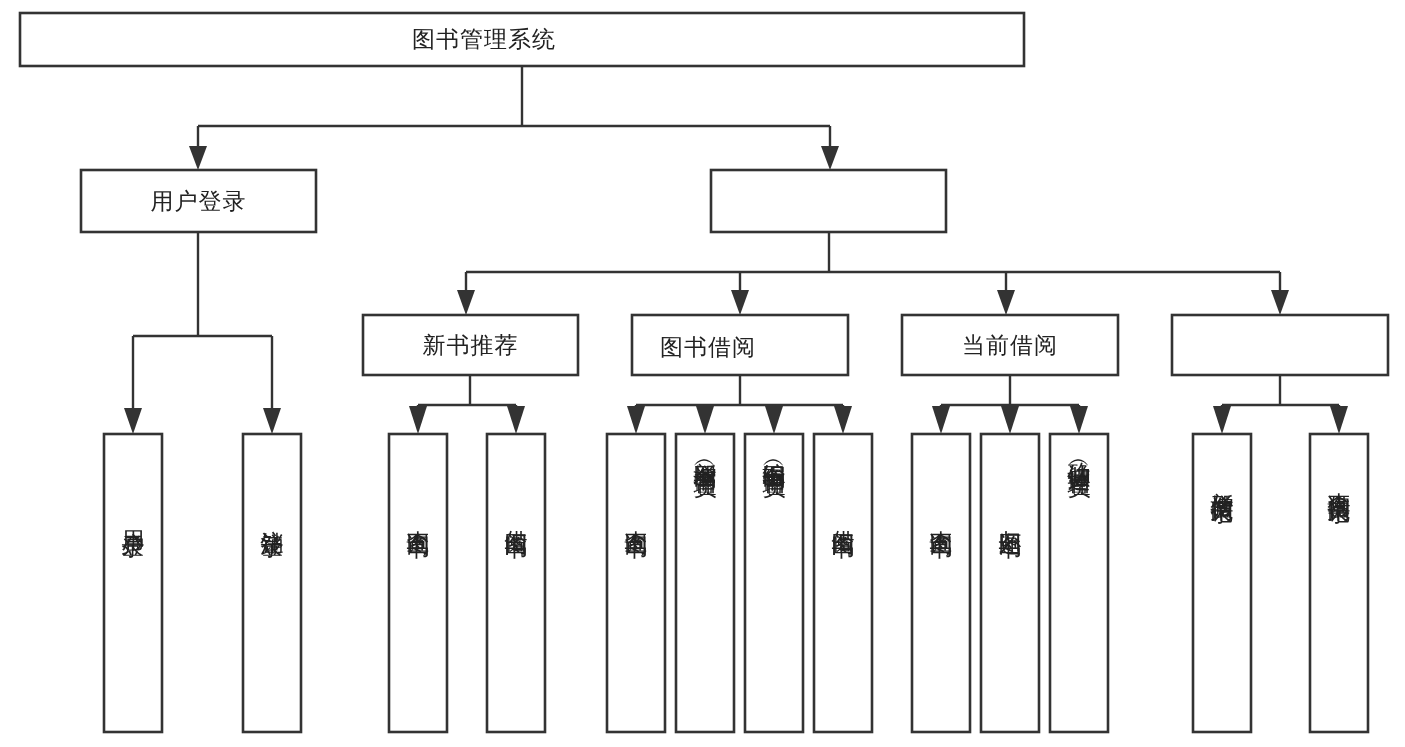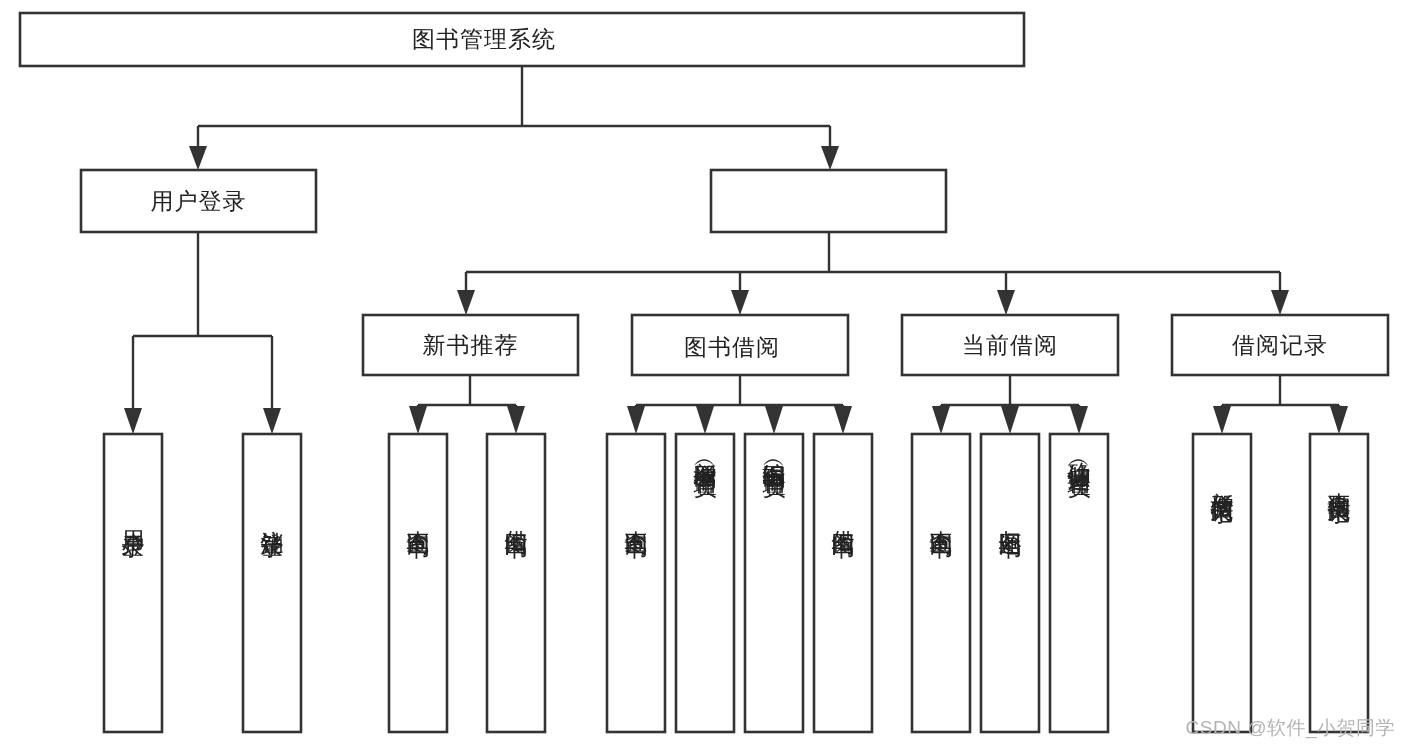--- a/index.html
+++ b/index.html
@@ -177,29 +177,26 @@
     <span>图书管理系统</span>
   </div>
 
   <div class="hlabel-holder" style="left:81px; top:170px; width:235px; height:62px;">
     <span>用户登录</span>
   </div>
 
   <div class="hlabel-holder" style="left:363px; top:315px; width:215px; height:60px;font-family:Liberation Mono, monospace;">
     <span>新书推荐</span>
   </div>
-  <div class="hlabel-holder" style="left:624px; top:315px; width:216px; height:64px;">
+  <div class="hlabel-holder" style="left:600px; top:315px; width:216px; height:64px;">
     <span>图书借阅</span>
   </div>
   <div class="hlabel-holder" style="left:902px; top:315px; width:216px; height:60px;">
     <span>当前借阅</span>
   </div>
-  <div class="hlabel-holder" style="left:1172px; top:315px; width:216px; height:60px;">
-    <span>借阅记录</span>
-  </div>
 
   <div class="vlabel-holder" style="left:104px; top:434px; width:58px; height:298px; padding-top:78px;">
     <span class="vlabel-text">用户登录</span>
   </div>
   <div class="vlabel-holder" style="left:243px; top:434px; width:58px; height:298px; padding-top:78px;">
     <span class="vlabel-text">注销登录</span>
   </div>
 
   <div class="vlabel-holder" style="left:389px; top:434px; width:58px; height:298px; padding-top:78px;">
     <span class="vlabel-text">查询图书</span>
@@ -231,15 +228,14 @@
     <span class="vlabel-text">确认归还（管理员）</span>
   </div>
 
   <div class="vlabel-holder" style="left:1193px; top:434px; width:58px; height:298px; padding-top:40px;">
     <span class="vlabel-text">新增借阅记录</span>
   </div>
   <div class="vlabel-holder" style="left:1310px; top:434px; width:58px; height:298px; padding-top:40px;">
     <span class="vlabel-text">查询借阅记录</span>
   </div>
 
-  <div class="watermark">CSDN @软件_小贺同学</div>
 
 </div>
 
 </body></html>

